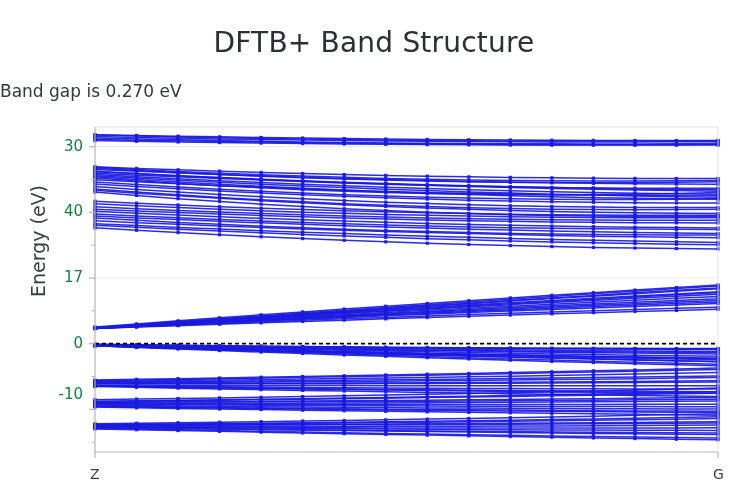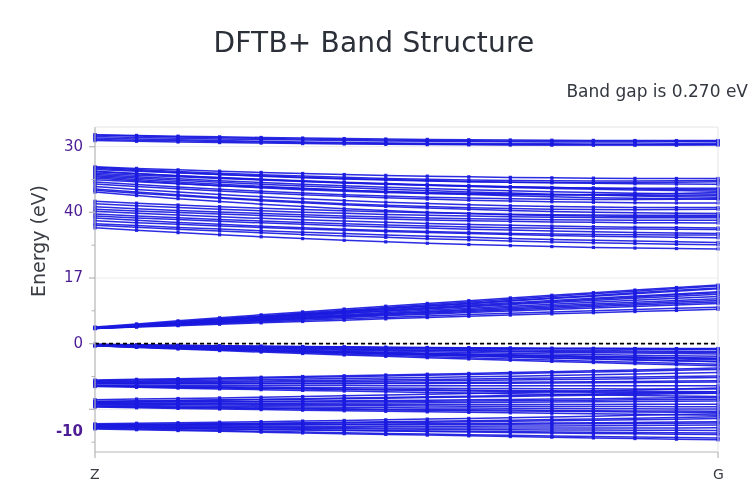--- a/index.html
+++ b/index.html
@@ -29,21 +29,21 @@
     font-size: 28px;
     color: #2b2f38;
     letter-spacing: 0.2px;
     font-family: "DejaVu Sans", sans-serif;
   }
   .fig-subtitle {
     position: absolute;
     left: 0;
     top: 81px;
     width: 748px;
-    text-align: right;
+    text-align: left;
     font-size: 17px;
     color: #33373f;
     font-family: "DejaVu Sans", sans-serif;
   }
   .ylabel {
     position: absolute;
     left: -62px;
     top: 230px;
     width: 200px;
     text-align: center;
@@ -51,21 +51,21 @@
     color: #3a3d44;
     transform: rotate(-90deg);
     transform-origin: center center;
     font-family: "DejaVu Sans", sans-serif;
   }
   .ytick-label {
     position: absolute;
     width: 40px;
     text-align: right;
     font-size: 15px;
-    color: #4c1d95;
+    color: #15803d;
     font-family: "DejaVu Sans", sans-serif;
   }
   .xtick-label {
     position: absolute;
     font-size: 14px;
     color: #3a3d44;
     font-family: "DejaVu Sans", sans-serif;
   }
   svg { display: block; }
 </style>
@@ -1805,16 +1805,16 @@
       <line x1="91.5" x2="95" y1="245.1818181818182" y2="245.1818181818182" stroke="#b5b5b5" stroke-width="1"></line>
       <line x1="91.5" x2="95" y1="179.52525252525254" y2="179.52525252525254" stroke="#b5b5b5" stroke-width="1"></line>
       <line x1="95" x2="95" y1="452" y2="458" stroke="#b5b5b5" stroke-width="1.2"></line>
       <line x1="718" x2="718" y1="452" y2="458" stroke="#b5b5b5" stroke-width="1.2"></line>
     </svg>
 
 <div class="ytick-label" style="left: 43px; top: 136.697px;">30</div>
     <div class="ytick-label" style="left: 43px; top: 202.354px;">40</div>
     <div class="ytick-label" style="left: 43px; top: 268.01px;">17</div>
     <div class="ytick-label" style="left: 43px; top: 333.667px;">0</div>
-    <div class="ytick-label" style="left: 43px; top: 422px; font-weight: bold;">-10</div>
+    <div class="ytick-label" style="left: 43px; top: 385px;">-10</div>
     <div class="xtick-label" style="left: 90px; top: 466px;">Z</div>
     <div class="xtick-label" style="left: 713px; top: 466px;">G</div>
   </div>
 
 </body></html>

